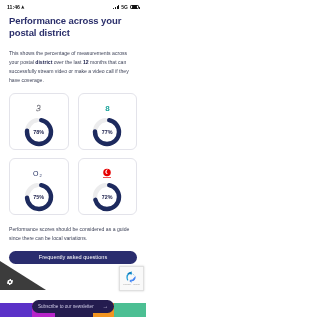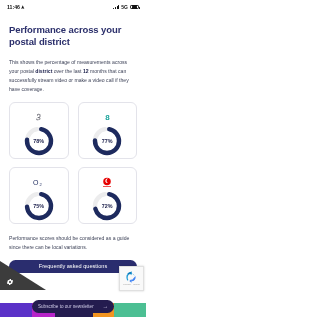--- a/index.html
+++ b/index.html
@@ -44,21 +44,21 @@
 
   
   .page { padding:0 9px; }
 
   .title {
     font-size:9.5px;
     font-weight:bold;
     line-height:1.28;
     color:#2b2f6b;
     letter-spacing:-0.1px;
-    margin-top:10px;
+    margin-top:1px;
   }
 
   .intro {
     margin-top:10px;
     font-size:5.1px;
     line-height:1.72;
     color:#3a3f55;
   }
   .intro b { color:#1b1f4b; font-weight:bold; }
 

